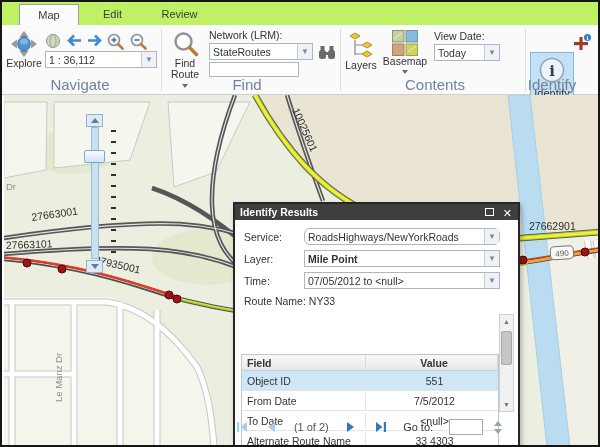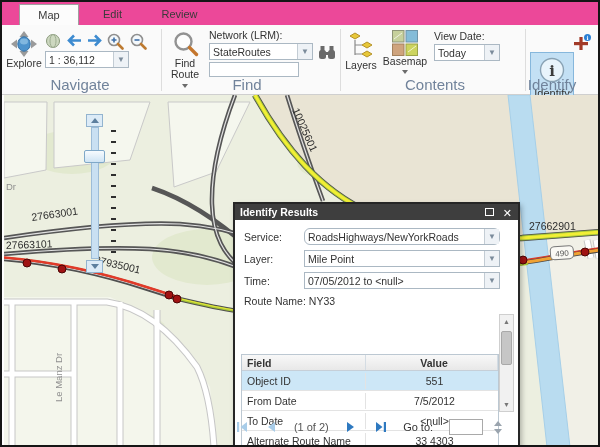--- a/index.html
+++ b/index.html
@@ -1,21 +1,21 @@
 <!DOCTYPE html>
 <html><head>
 <meta charset="utf-8">
 <style>
   * { margin:0; padding:0; box-sizing:border-box; }
   html,body { width:600px; height:447px; }
   body { font-family:"Liberation Sans","DejaVu Sans",sans-serif; font-size:11px; color:#333; }
   .window { position:relative; width:600px; height:447px; border:2px solid #151515; background:#fff; overflow:hidden; }
 
   
-  .tabbar { position:absolute; left:0; top:0; width:596px; height:32px; background:#ec4899; border-bottom:1px solid #c9c9c9; }
+  .tabbar { position:absolute; left:0; top:0; width:596px; height:32px; background:#bef264; border-bottom:1px solid #c9c9c9; }
   .tab { position:absolute; top:2px; height:21px; line-height:21px; text-align:center; color:#3a3a3a; cursor:default; }
   .tab.active { background:#fcfcfc; border:1px solid #9f9f9f; border-bottom:none; }
   .ribbon { position:absolute; left:0; top:23px; width:596px; height:70px; background:#fafafa; border-bottom:1px solid #cfcfcf; }
   .vsep { position:absolute; top:4px; height:62px; border-left:1px solid #ddd; }
   .grouplabel { position:absolute; bottom:1px; transform:translateX(-50%); color:#71839b; font-size:15px; }
   .rbtn { position:absolute; display:flex; flex-direction:column; align-items:center; color:#333; }
   .rbtn .cap { font-size:10.5px; line-height:11px; text-align:center; }
   .combo { position:absolute; background:#fff; border:1px solid #abb8c3; display:flex; align-items:center; height:17px; }
   .combo .val { flex:1; padding:0 3px; font-size:10.5px; white-space:nowrap; overflow:hidden; }
   .combo .dd { width:15px; align-self:stretch; background:#eef2f6; border-left:1px solid #c3ccd4; color:#7b8b9b; font-size:8px; display:flex; align-items:center; justify-content:center; }
@@ -110,21 +110,21 @@
         <path d="M8,5.5 V10.5 M5.5,8 H10.5" stroke="#3d6ea8" stroke-width="1.6"></path>
       </svg>
     </div>
     <div class="rbtn" style="left:127px;top:7px;">
       <svg width="18" height="18" viewBox="0 0 18 18">
         <circle cx="8" cy="8" r="5.5" fill="#f4f8fb" stroke="#8f8f8f" stroke-width="1.6"></circle>
         <path d="M12,12 L16.5,16.5" stroke="#bd7a30" stroke-width="2.6" stroke-linecap="round"></path>
         <path d="M5.5,8 H10.5" stroke="#3d6ea8" stroke-width="1.6"></path>
       </svg>
     </div>
-    <div class="combo" style="left:43px;top:26px;width:84px;">
+    <div class="combo" style="left:43px;top:26px;width:112px;">
       <span class="val">1 : 36,112</span>
       <span class="dd">▼</span>
     </div>
     <div class="grouplabel" style="left:78px;">Navigate</div>
 
     <div class="rbtn" style="left:162px;top:6px;width:42px;">
       <svg width="27" height="27" viewBox="0 0 27 27">
         <circle cx="11.5" cy="10.5" r="8" fill="#fdfdfd" stroke="#929292" stroke-width="2.4"></circle>
         <path d="M17.5,16.5 L24.5,23.5" stroke="#c4762d" stroke-width="3.4" stroke-linecap="round"></path>
       </svg>
@@ -328,21 +328,21 @@
       <span class="dlg-close">✕</span>
     </div>
 
     <div class="lab" style="top:27px;">Service:</div>
     <div class="combo dcombo" style="top:24px;border-radius:6px;">
       <span class="val">RoadsHighways/NewYorkRoads</span>
       <span class="dd">▼</span>
     </div>
 
     <div class="lab" style="top:49px;">Layer:</div>
-    <div class="combo dcombo" style="top:46px;">
+    <div class="combo dcombo" style="top:46px;font-weight:bold;">
       <span class="val">Mile Point</span>
       <span class="dd">▼</span>
     </div>
 
     <div class="lab" style="top:71px;">Time:</div>
     <div class="combo dcombo" style="top:68px;">
       <span class="val">07/05/2012 to &lt;null&gt;</span>
       <span class="dd">▼</span>
     </div>
 

